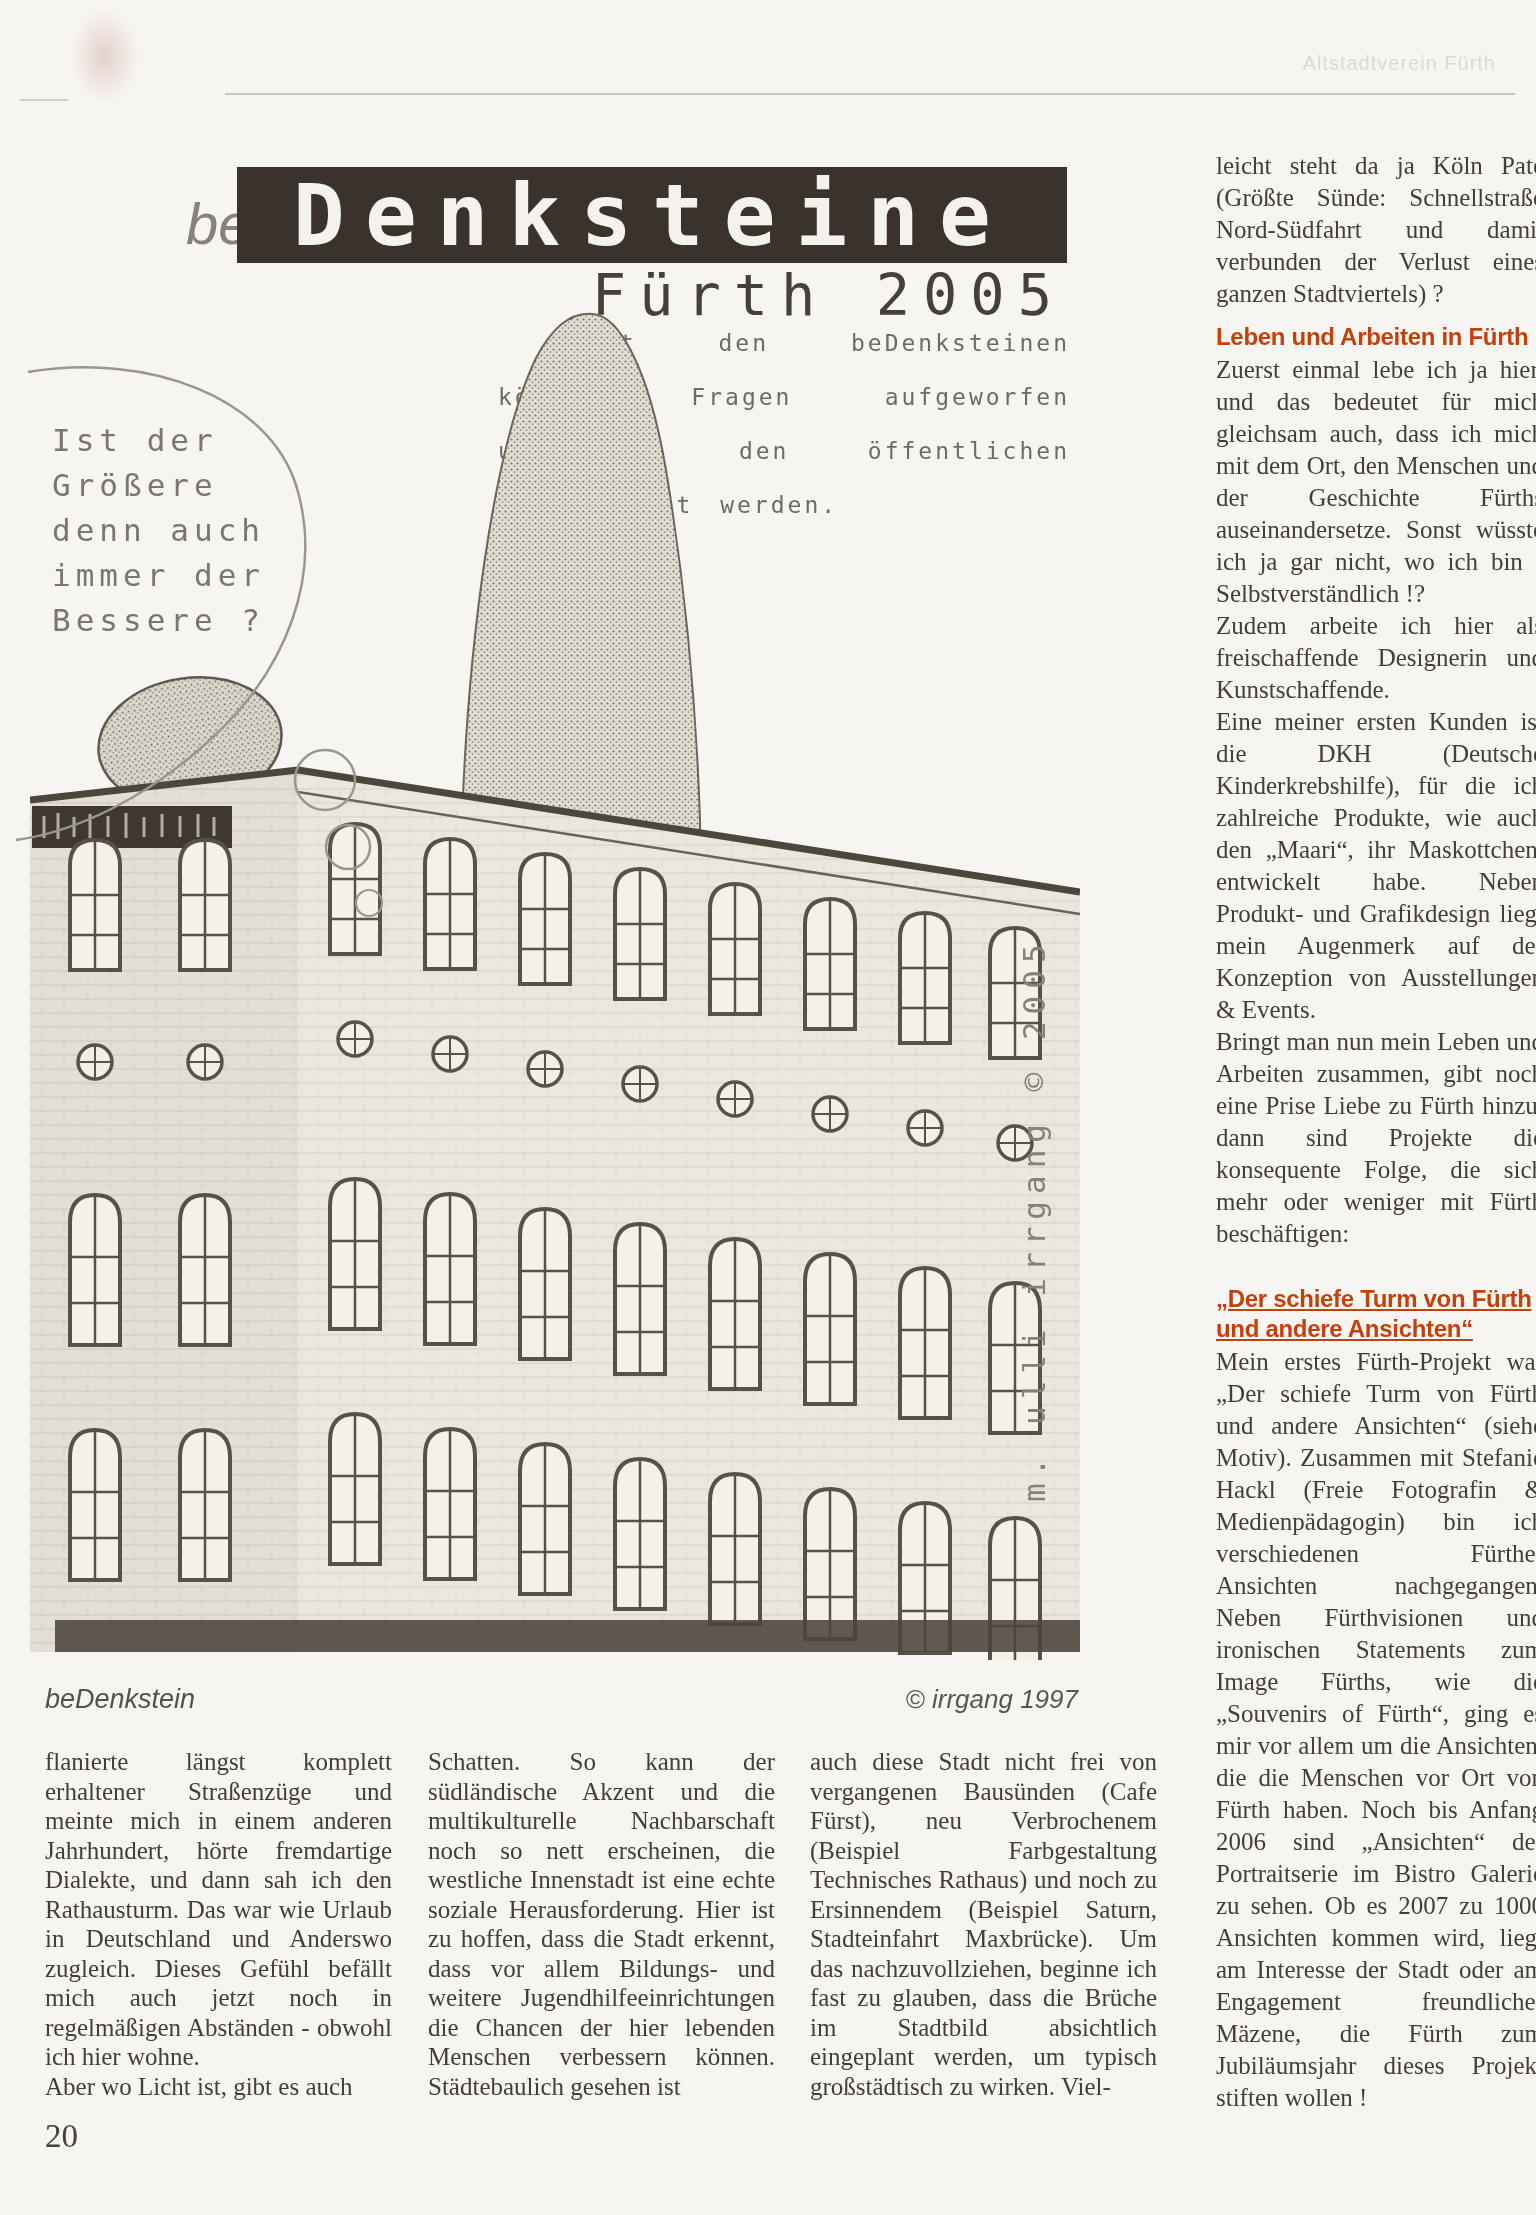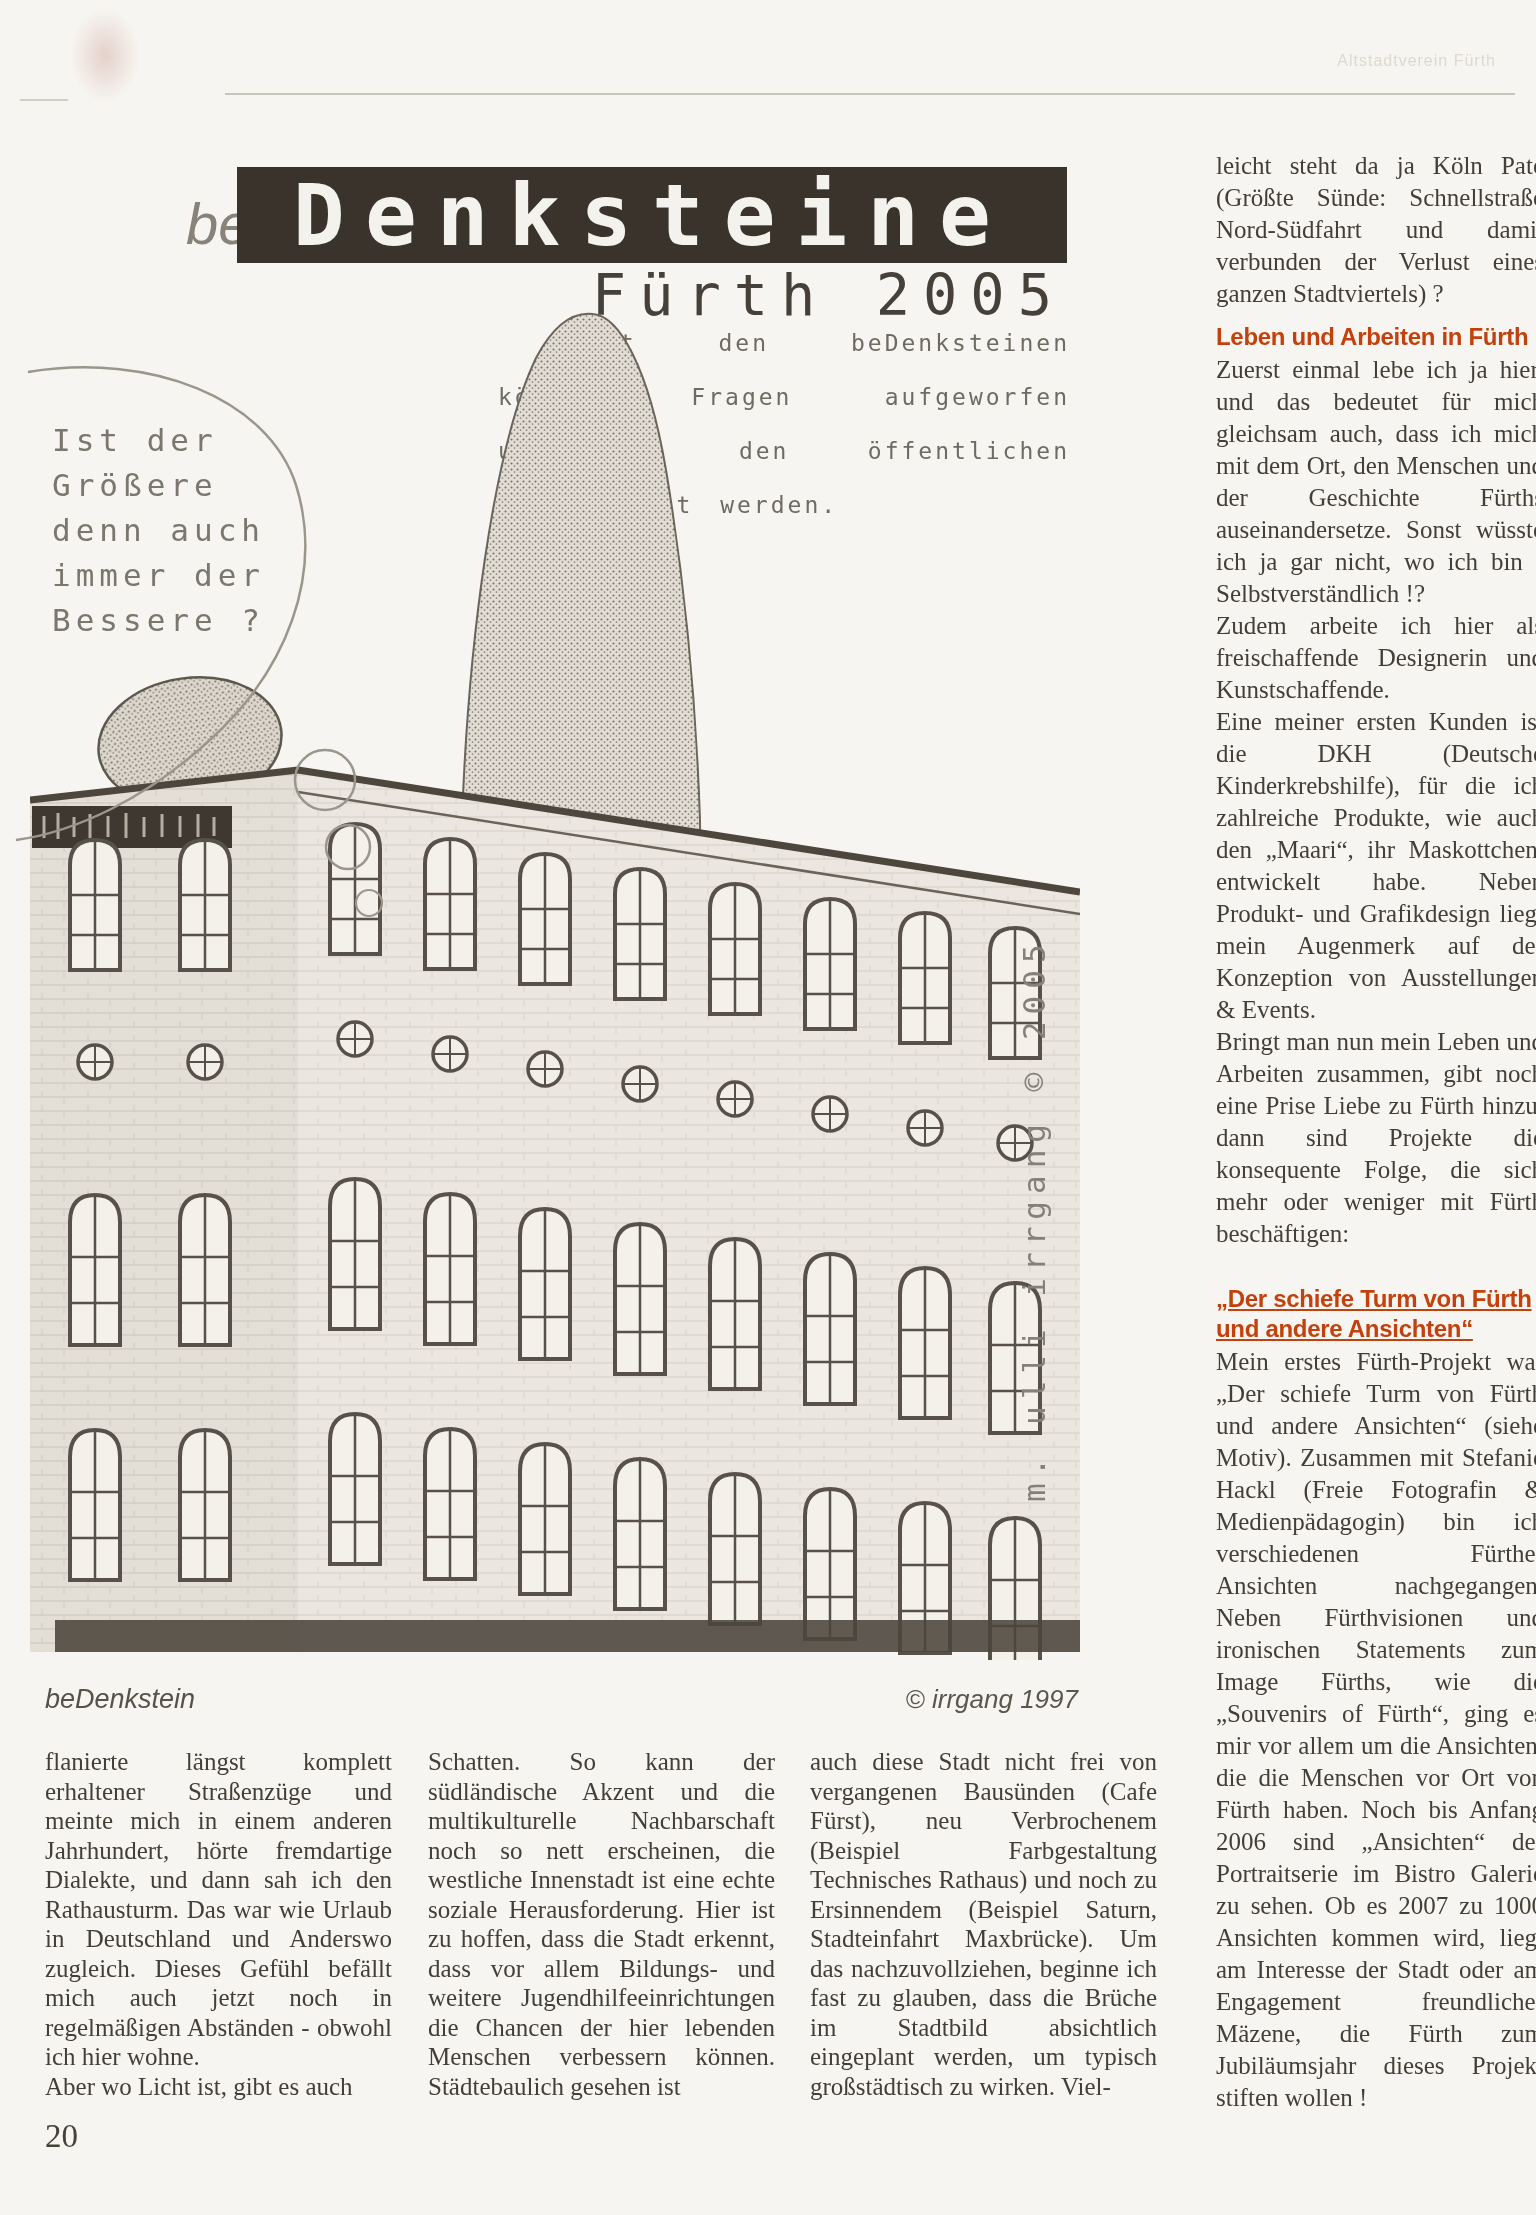--- a/index.html
+++ b/index.html
@@ -9,21 +9,21 @@
     font-family:"Liberation Serif", serif;
     color:#433e37;
   }
   .abs{position:absolute;}
   
   .smudge{left:70px;top:8px;width:70px;height:95px;border-radius:50%;
     background:radial-gradient(ellipse at center, rgba(205,165,155,.45), rgba(205,165,155,0) 70%);}
   .toprule{left:225px;top:93px;width:1290px;height:2px;background:#c9c5bd;}
   .topdash{left:20px;top:99px;width:48px;height:2px;background:#d3cfc7;}
   .masthead{right:40px;top:52px;font-family:"Liberation Sans",sans-serif;
-    font-size:16px;color:#ddd9d0;letter-spacing:1px;}
+    font-size:20px;color:#ddd9d0;letter-spacing:1px;}
   
   .be{left:186px;top:190px;font-family:"Liberation Sans",sans-serif;
     font-style:italic;font-size:58px;color:#87827a;}
   .titlebox{left:237px;top:167px;width:830px;height:96px;background:#3a332c;
     display:flex;align-items:center;justify-content:center;}
   .titlebox span{font-family:"DejaVu Sans Mono",monospace;font-weight:bold;
     color:#f4f2ec;font-size:86px;letter-spacing:20px;white-space:nowrap;}
   .subtitle{left:500px;top:262px;width:565px;text-align:right;
     font-family:"DejaVu Sans Mono",monospace;font-size:57px;color:#45403a;
     letter-spacing:13px;white-space:nowrap;}

